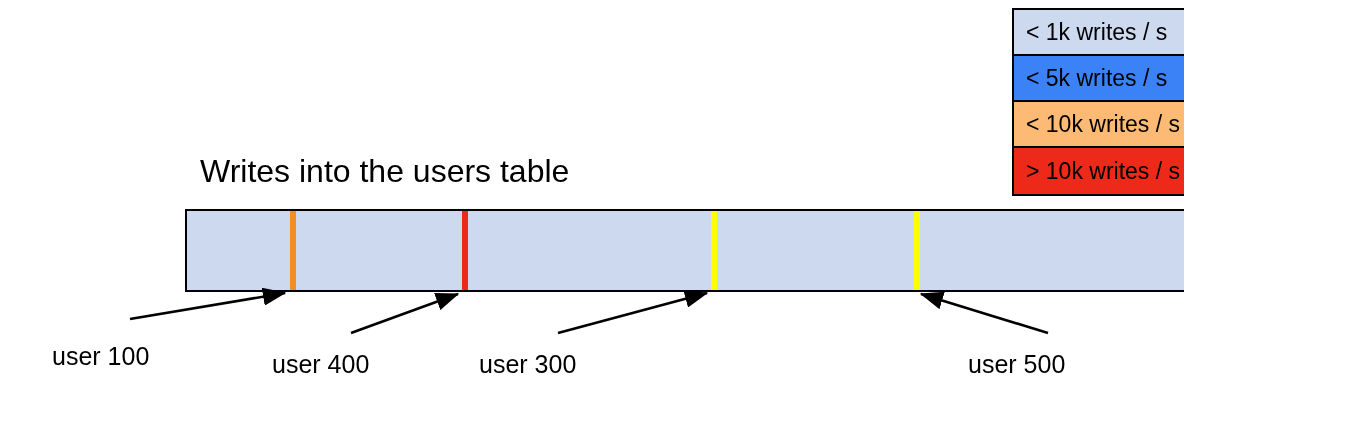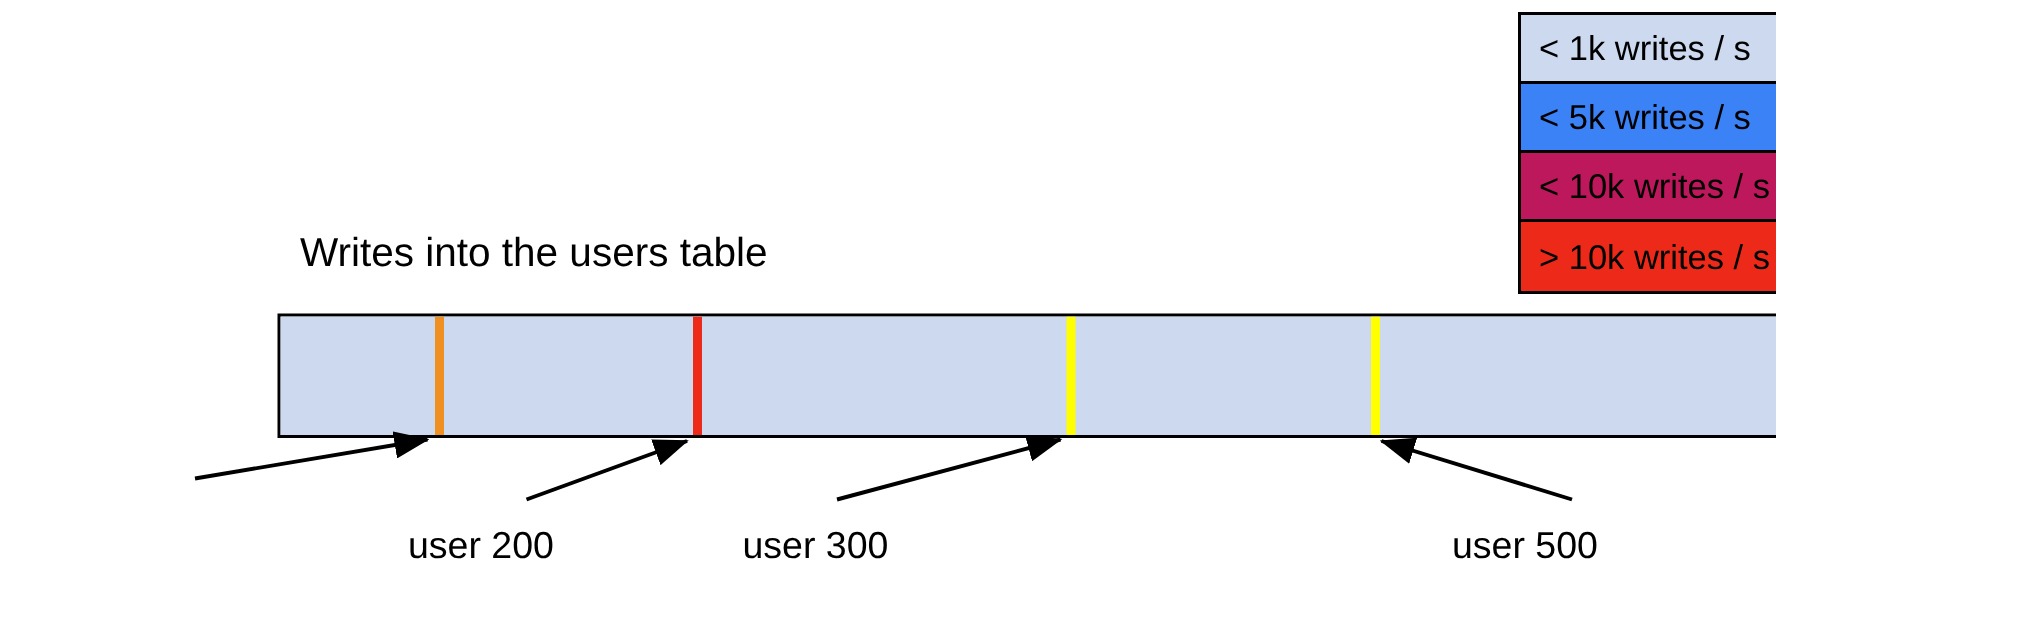--- a/index.html
+++ b/index.html
@@ -44,21 +44,21 @@
     letter-spacing: 0px;
     white-space: nowrap;
   }
   .legend-row:last-child { border-bottom: none; align-items: center; }
 
   
   #chart-title {
     position: absolute;
     left: 200px;
     top: 152px;
-    font-size: 27px;
+    font-size: 32px;
     line-height: 1.2;
     white-space: nowrap;
   }
 
   
   #table-bar {
     position: absolute;
     left: 185px;
     top: 209px;
     width: 1102px;
@@ -101,21 +101,21 @@
 
 <div id="canvas">
 
   <div id="legend">
     <div class="legend-row" style="background: rgb(204, 217, 239);">
       <span>&lt; 1k writes / s</span>
     </div>
     <div class="legend-row" style="background: #3b82f6;">
       <span>&lt; 5k writes / s</span>
     </div>
-    <div class="legend-row" style="background: #be185d;">
+    <div class="legend-row" style="background: #fdba74;">
       <span>&lt; 10k writes / s</span>
     </div>
     <div class="legend-row" style="background: rgb(237, 42, 26);">
       <span>&gt; 10k writes / s</span>
     </div>
   </div>
 
   <div id="chart-title">Writes into the users table</div>
 
   <div id="table-bar" style="border-color: rgb(0, 0, 0);">
@@ -131,17 +131,18 @@
       <marker id="arrowhead" markerWidth="9" markerHeight="7" refX="8.5" refY="3.5" orient="auto" markerUnits="strokeWidth">
         <polygon points="0 0, 9 3.5, 0 7" fill="#000000"></polygon>
       </marker>
     </defs>
     <line x1="130" y1="319" x2="285" y2="293" stroke="#000000" stroke-width="2.6" marker-end="url(#arrowhead)"></line>
     <line x1="351" y1="333" x2="458" y2="294" stroke="#000000" stroke-width="2.6" marker-end="url(#arrowhead)"></line>
     <line x1="558" y1="333" x2="707" y2="293" stroke="#000000" stroke-width="2.6" marker-end="url(#arrowhead)"></line>
     <line x1="1048" y1="333" x2="921" y2="294" stroke="#000000" stroke-width="2.6" marker-end="url(#arrowhead)"></line>
   </svg>
 
-  <div class="callout-label" style="left: 272px; top: 352px;">user 200</div>
-  <div class="callout-label" style="left: 495px; top: 352px; text-align: center;">user 300</div>
+  <div class="callout-label" style="left: 52px; top: 344px;">user 100</div>
+  <div class="callout-label" style="left: 272px; top: 352px;">user 400</div>
+  <div class="callout-label" style="left: 479px; top: 352px; text-align: center;">user 300</div>
   <div class="callout-label" style="left: 968px; top: 352px;">user 500</div>
 
 </div>
 
 </body></html>

